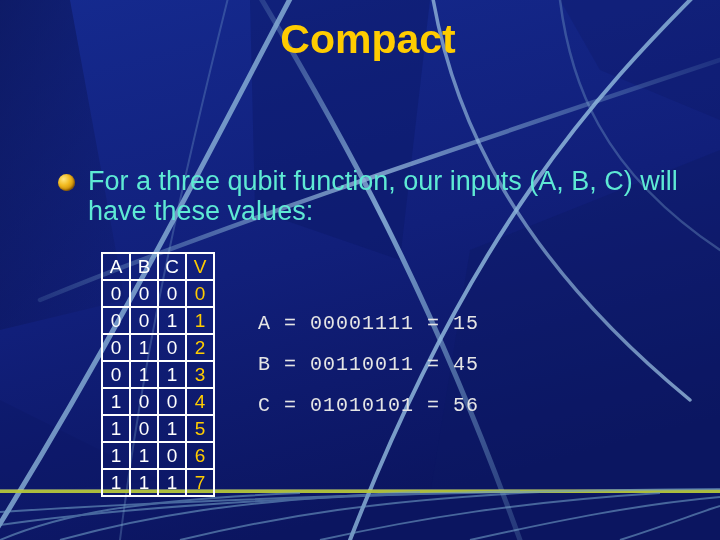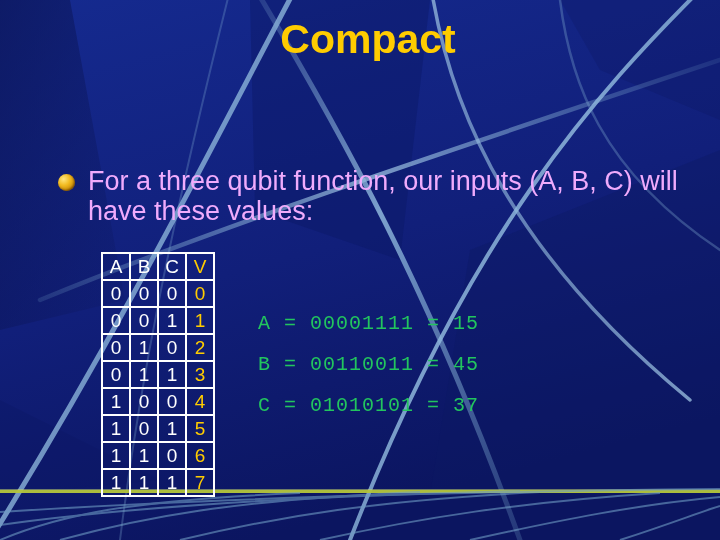--- a/index.html
+++ b/index.html
@@ -60,21 +60,21 @@
     height: 17px;
     margin-top: 8px;
     margin-right: 13px;
     border-radius: 50%;
     background:
       radial-gradient(circle at 33% 30%, #ffe680 0%, #f2bb20 38%, #c98c09 72%, #8a5c05 100%);
     box-shadow: inset -1px -1px 2px rgba(80,45,0,0.6);
   }
   .bullet-text {
     flex: 1 1 auto;
-    color: #f0abfc;
+    color: #5eead4;
     font-size: 27px;
     line-height: 30px;
     font-family: "Liberation Sans", sans-serif;
   }
 
   
   .truth-table {
     position: absolute;
     left: 101px;
     top: 252px;
@@ -97,21 +97,21 @@
     color: #ffcc00;
   }
 
   
   .equations {
     position: absolute;
     left: 258px;
     top: 303px;
   }
   .eq-line {
-    color: #22c55e;
+    color: #e5e5e5;
     font-family: "Liberation Mono", monospace;
     font-size: 20px;
     line-height: 41px;
     white-space: pre;
     letter-spacing: 1px;
   }
 </style>
 </head>
 <body>
 
@@ -239,17 +239,17 @@
           <td>1</td>
           <td>1</td>
           <td class="col-v">7</td>
         </tr>
       </tbody>
     </table>
 
     <div class="equations">
       <div class="eq-line">A = 00001111 = 15</div>
       <div class="eq-line">B = 00110011 = 45</div>
-      <div class="eq-line">C = 01010101 = 37</div>
+      <div class="eq-line">C = 01010101 = 56</div>
     </div>
 
   </div>
 </div>
 
 </body></html>

